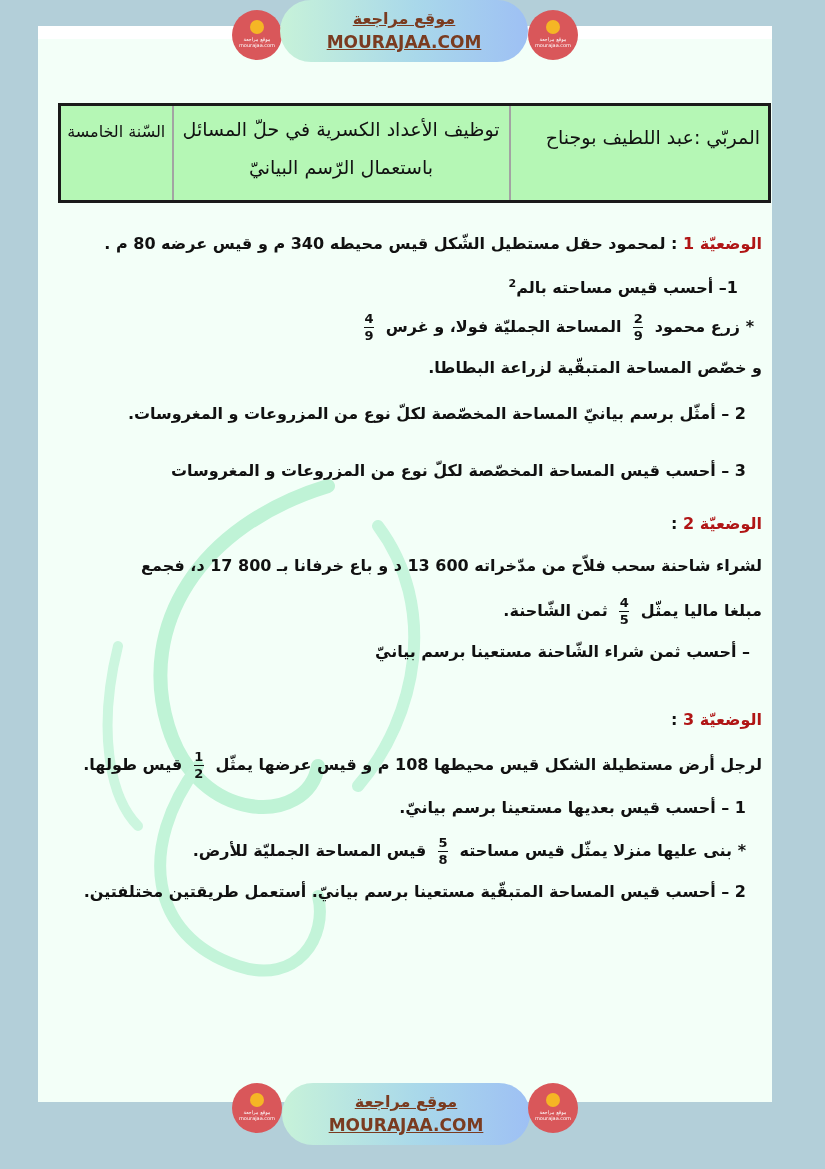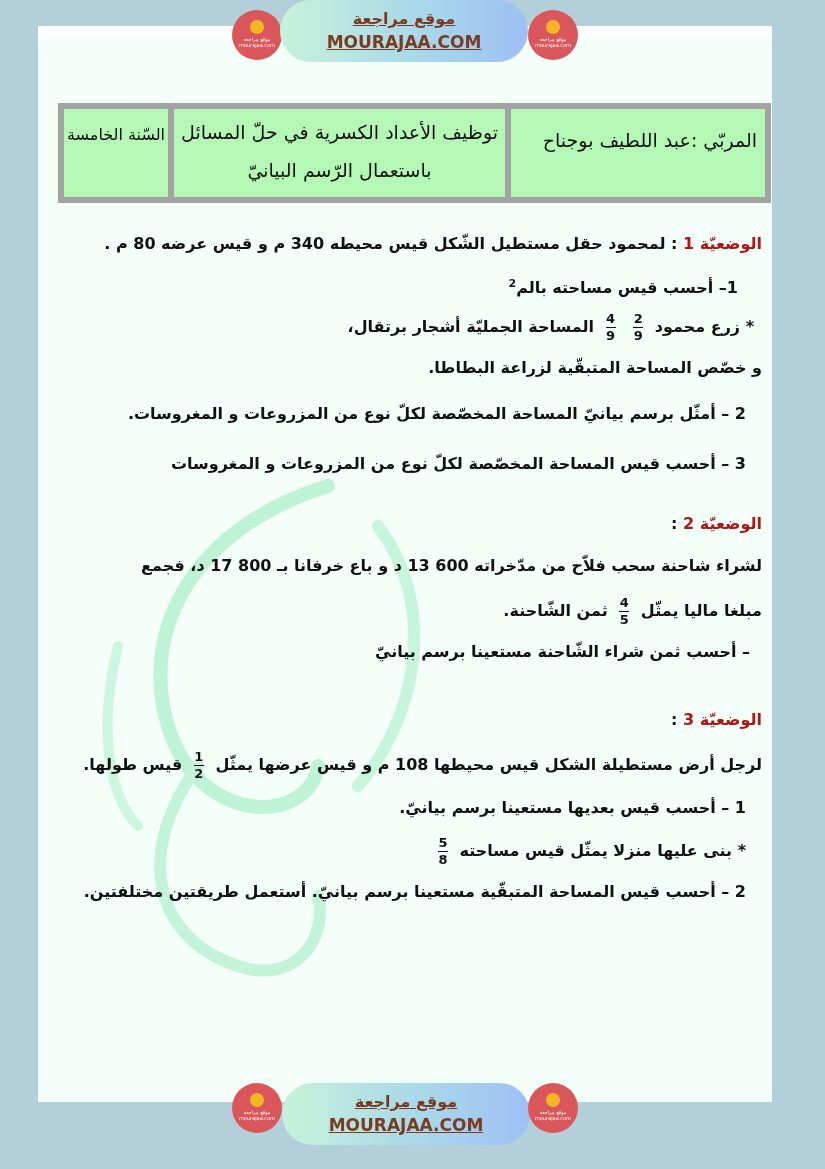--- a/index.html
+++ b/index.html
@@ -45,21 +45,21 @@
     .header-table {
       position: absolute;
       left: 20px; top: 77px;
       width: 713px; height: 100px;
       border: 3px solid #1a1a1a;
       border-collapse: collapse;
       background: #b5f7b5;
       direction: rtl;
     }
     .header-table td {
-      border: 6px solid #a3a3a3;
+      border: 2px solid #a3a3a3;
       vertical-align: top;
       font-family: "DejaVu Sans", sans-serif;
       color: #111;
       padding-top: 12px;
     }
     .cell-teacher { width: 260px; text-align: right; padding-right: 8px; font-size: 19px; padding-top: 20px !important; }
     .cell-title { width: 337px; text-align: center; font-size: 19px; line-height: 38px; padding-top: 4px !important; margin-left: 32px; }
     .cell-grade { text-align: center; font-size: 16px; padding-top: 16px !important; }
 
     .content {
@@ -157,26 +157,26 @@
 
     <div class="line" style="top:16px;">
       <span class="sit-label">الوضعيّة 1</span><span> : لمحمود حقل مستطيل الشّكل قيس محيطه 340 م و قيس عرضه 80 م .</span>
     </div>
     <div class="line" style="top:56px; right:24px;">
       <span>1– أحسب قيس مساحته بالم</span><sup>2</sup>
     </div>
     <div class="line" style="top:96px; right:8px;">
       <span>* زرع محمود</span>
       <span class="frac"><span>2</span><span class="bar"></span><span>9</span></span>
+      <span>المساحة الجمليّة فولا، و غرس</span>
       <span class="frac"><span>4</span><span class="bar"></span><span>9</span></span>
-      <span>المساحة الجمليّة أشجار برتقال،</span>
     </div>
     <div class="line" style="top:140px;">و خصّص المساحة المتبقّية لزراعة البطاطا.</div>
     <div class="line" style="top:186px; right:16px;">2 – أمثّل برسم بيانيّ المساحة المخصّصة لكلّ نوع من المزروعات و المغروسات.</div>
-    <div class="line" style="top:236px; right:16px;">3 – أحسب قيس المساحة المخصّصة لكلّ نوع من المزروعات و المغروسات</div>
+    <div class="line" style="top:243px; right:16px;">3 – أحسب قيس المساحة المخصّصة لكلّ نوع من المزروعات و المغروسات</div>
 
     <div class="line" style="top:296px;">
       <span class="sit-label">الوضعيّة 2</span><span> :</span>
     </div>
     <div class="line" style="top:338px;">لشراء شاحنة سحب فلاّح من مدّخراته 600 13 د و باع خرفانا بـ 800 17 د، فجمع</div>
     <div class="line" style="top:380px;">
       <span>مبلغا ماليا يمثّل</span>
       <span class="frac"><span>4</span><span class="bar"></span><span>5</span></span>
       <span>ثمن الشّاحنة.</span>
     </div>
@@ -187,20 +187,21 @@
     </div>
     <div class="line" style="top:534px;">
       <span>لرجل أرض مستطيلة الشكل قيس محيطها 108 م و قيس عرضها يمثّل</span>
       <span class="frac"><span>1</span><span class="bar"></span><span>2</span></span>
       <span>قيس طولها.</span>
     </div>
     <div class="line" style="top:580px; right:16px;">1 – أحسب قيس بعديها مستعينا برسم بيانيّ.</div>
     <div class="line" style="top:620px; right:16px;">
       <span>* بنى عليها منزلا يمثّل قيس مساحته</span>
       <span class="frac"><span>5</span><span class="bar"></span><span>8</span></span>
+      <span>قيس المساحة الجمليّة للأرض.</span>
     </div>
     <div class="line" style="top:664px; right:16px;">2 – أحسب قيس المساحة المتبقّية مستعينا برسم بيانيّ. أستعمل طريقتين مختلفتين.</div>
   </div>
 </div>
 
 <div class="badge" style="left:232px; top:10px;">
   <span class="logo"></span>
   <span class="txt">موقع مراجعة</span>
   <span class="txt">mourajaa.com</span>
 </div>

